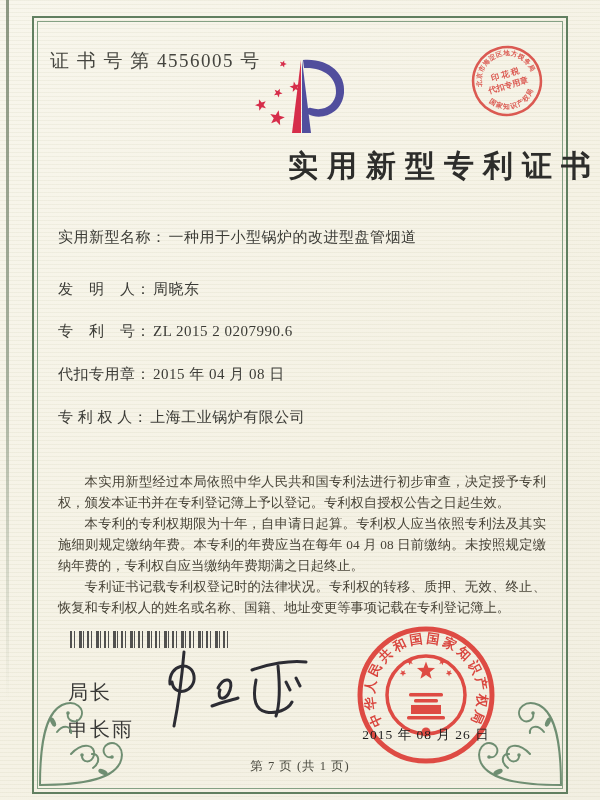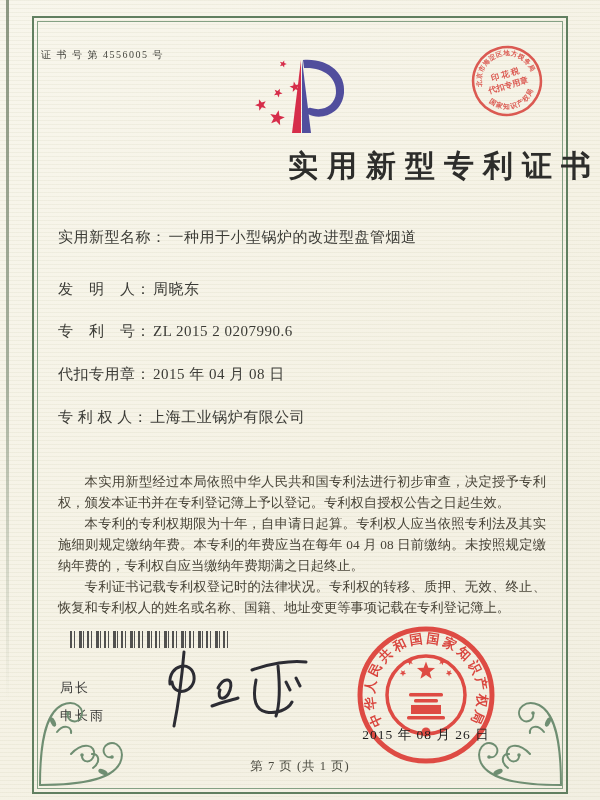--- a/index.html
+++ b/index.html
@@ -20,21 +20,21 @@
     opacity:.75;
   }
   .frame-outer{
     position:absolute;left:32px;top:16px;width:532px;height:774px;
     border:2px solid #617f60;
   }
   .frame-inner{
     position:absolute;inset:3px;border:1px solid #85a184;
   }
   .cert-no{
-    position:absolute;left:41px;top:48px;font-size:10px;color:#45453f;
+    position:absolute;left:50px;top:48px;font-size:19px;color:#45453f;
     letter-spacing:1.5px;
   }
   .logo{position:absolute;left:252px;top:56px;}
   .title{
     position:absolute;left:0;top:146px;width:100%;text-align:right;
     font-size:30px;font-weight:bold;letter-spacing:9px;color:#2d2d2b;
   }
   .field{
     position:absolute;left:58px;font-size:15px;color:#3b3b36;
     letter-spacing:.5px;white-space:nowrap;
@@ -47,21 +47,21 @@
   .paras p{margin:0;text-indent:2em;}
   .barcode{
     position:absolute;left:70px;top:631px;width:162px;height:17px;
     background:repeating-linear-gradient(90deg,
       #353535 0 2px,rgba(0,0,0,0) 2px 4px,
       #353535 4px 5px,rgba(0,0,0,0) 5px 9px,
       #353535 9px 12px,rgba(0,0,0,0) 12px 13px,
       #353535 13px 14px,rgba(0,0,0,0) 14px 17px);
     opacity:.85;
   }
-  .director{position:absolute;left:60px;top:679px;font-size:13px;color:#3a3a38;}
+  .director{position:absolute;left:68px;top:679px;font-size:20px;color:#3a3a38;}
   .director div{margin-bottom:10px;letter-spacing:2px;}
   .signature{position:absolute;left:140px;top:646px;}
   .seal{position:absolute;left:352px;top:621px;opacity:.93;}
   .seal-date{
     position:absolute;left:352px;top:726px;width:148px;text-align:center;
     font-size:13.5px;color:#1e1e1e;letter-spacing:1px;z-index:5;
   }
   .tax-stamp{
     position:absolute;left:468px;top:42px;transform:rotate(-16deg);opacity:.88;
   }

